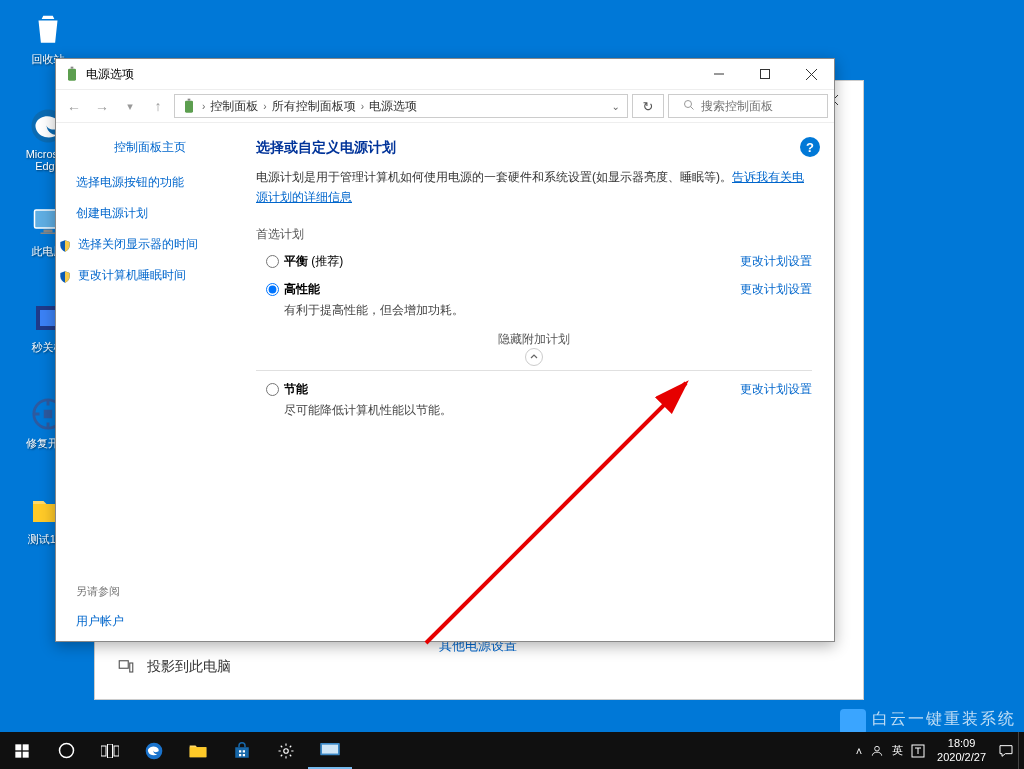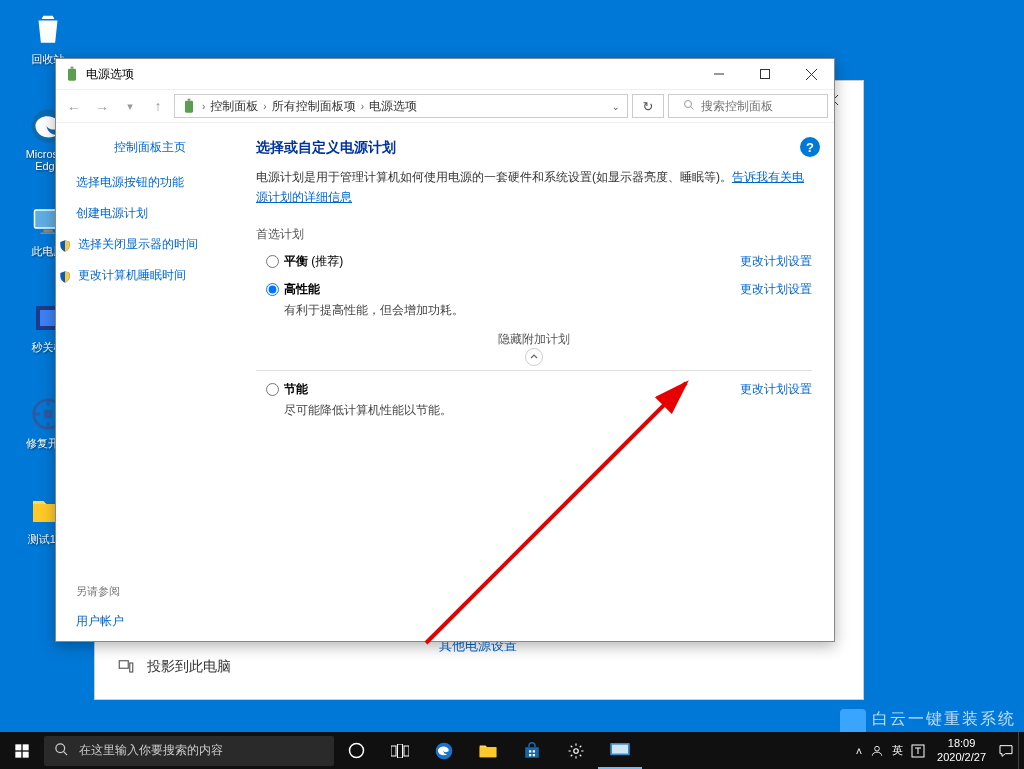--- a/index.html
+++ b/index.html
@@ -317,27 +317,20 @@
 
 <div class="taskbar">
   <div class="start-btn">
     <svg width="16" height="16" viewBox="0 0 24 24">
         <rect x="2" y="2" width="9" height="9" fill="#fff"></rect>
         <rect x="13" y="2" width="9" height="9" fill="#fff"></rect>
         <rect x="2" y="13" width="9" height="9" fill="#fff"></rect>
         <rect x="13" y="13" width="9" height="9" fill="#fff"></rect>
       </svg>
   </div>
-  <div class="searchbar">
-    <span><svg width="15" height="15" viewBox="0 0 24 24">
-          <circle cx="10" cy="10" r="7" fill="none" stroke="#ccc" stroke-width="2"></circle>
-          <line x1="15" y1="15" x2="21" y2="21" stroke="#ccc" stroke-width="2"></line>
-        </svg></span>
-    <span>在这里输入你要搜索的内容</span>
-  </div>
   <div class="tb-icon">
       <svg width="17" height="17">
         <circle cx="8.5" cy="8.5" r="7" fill="none" stroke="#fff" stroke-width="1.5"></circle>
       </svg>
     </div>
   <div class="tb-icon">
       <svg width="18" height="14" viewBox="0 0 18 14">
         <rect x="0" y="2" width="5" height="10" fill="none" stroke="#fff"></rect>
         <rect x="6.5" y="0" width="5" height="14" fill="none" stroke="#fff"></rect>
         <rect x="13" y="2" width="5" height="10" fill="none" stroke="#fff"></rect>

